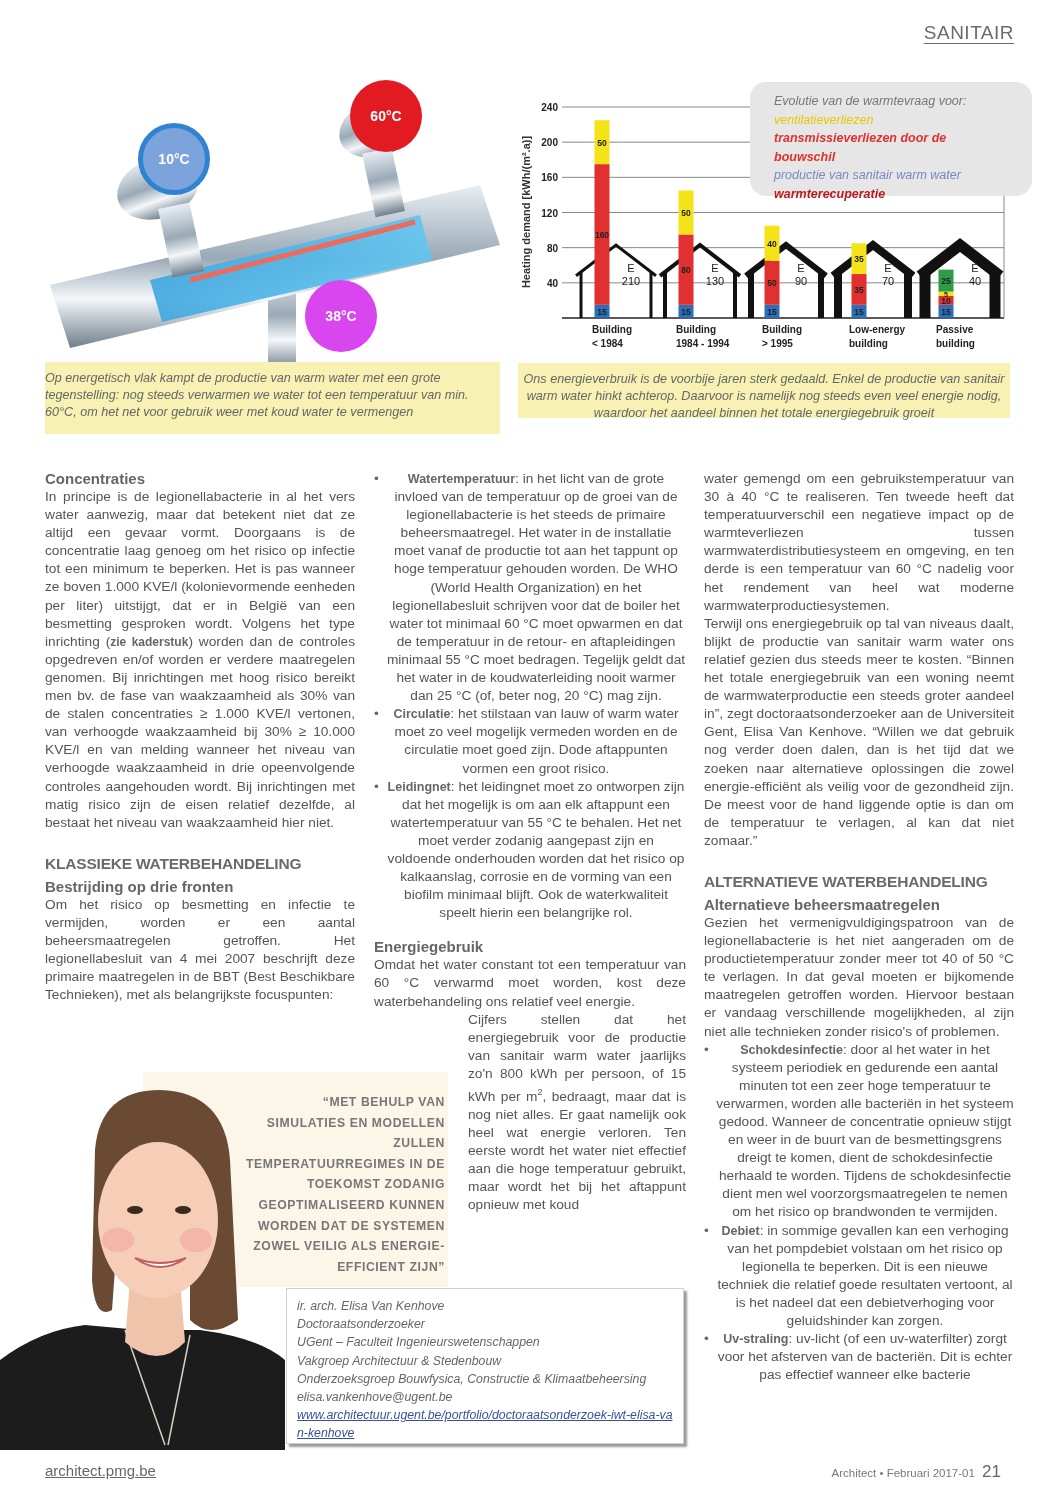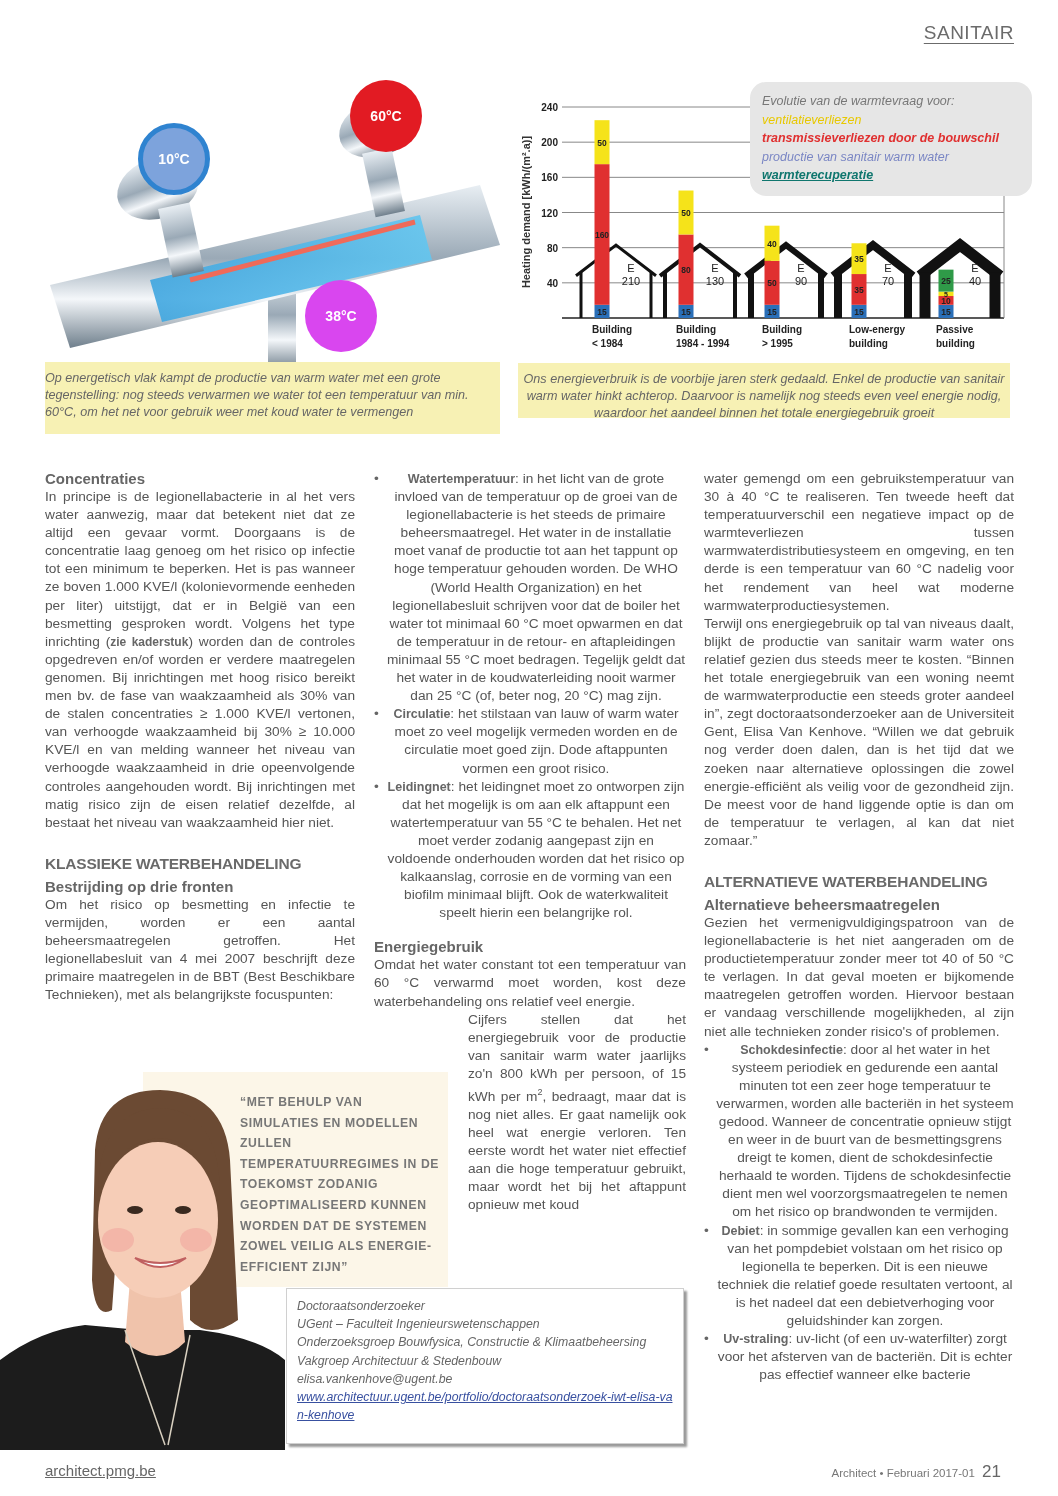--- a/index.html
+++ b/index.html
@@ -12,42 +12,42 @@
   
   .faucet { left: 40px; top: 80px; width: 470px; height: 290px; }
   .temp-badge { position: absolute; border-radius: 50%; color: #fff; font-weight: bold; font-size: 14px; display: flex; align-items: center; justify-content: center; font-family: "Liberation Sans", sans-serif; }
 
   .caption { background: #f7f1b4; font-style: italic; font-size: 12.6px; line-height: 17px; color: #666; padding: 8px 0; font-family: "Liberation Sans", sans-serif; }
   .cap-left { left: 45px; top: 362px; width: 455px; height: 72px; }
   .cap-right { left: 518px; top: 363px; width: 492px; height: 55px; text-align: center; }
 
   
   .chart { left: 518px; top: 82px; width: 520px; height: 278px; }
-  .legend-box { position: absolute; left: 232px; top: 0; width: 282px; height: 114px; background: #e6e6e6; border-radius: 16px; padding: 10px 12px; font-style: italic; font-size: 12.5px; line-height: 18.5px; font-family: "Liberation Sans", sans-serif; }
+  .legend-box { position: absolute; left: 232px; top: 0; width: 282px; height: 114px; background: #e6e6e6; border-radius: 16px; padding: 10px 24px; font-style: italic; font-size: 12.5px; line-height: 18.5px; font-family: "Liberation Sans", sans-serif; }
   .legend-box .l0 { color: #777; }
   .legend-box .l1 { color: #e8c800; font-weight: normal; }
   .legend-box .l2 { color: #e03030; font-weight: bold; }
   .legend-box .l3 { color: #7a86c4; font-weight: normal; }
-  .legend-box .l4 { color: #0f766e; font-weight: bold; text-decoration: underline; }
+  .legend-box .l4 { color: #b91c1c; font-weight: bold; }
 
   
   .col { font-size: 13.7px; line-height: 18.1px; color: #555; font-family: "Liberation Sans", sans-serif; text-align: justify; }
   .col p { margin: 0; }
   .h-sub { font-weight: bold; font-size: 15px; color: #666; line-height: 18px; }
   .h-sec { font-weight: bold; font-size: 15.5px; color: #6a6a6a; line-height: 20px; margin-top: 22px; margin-bottom: 4px; letter-spacing: -0.2px; }
   .bullet { text-align: center; padding-left: 12px; position: relative; }
   .bullet::before { content: "•"; position: absolute; left: 0; top: 0; color: #666; }
   .bullet b { color: #666; font-size: 12.5px; }
   .col1 { left: 45px; top: 470px; width: 310px; }
   .col2 { left: 374px; top: 470px; width: 312px; }
   .col3 { left: 704px; top: 470px; width: 310px; }
 
   
   .quote-bg { left: 143px; top: 1072px; width: 305px; height: 215px; background: #fcf6e8; }
-  .quote { left: 240px; top: 1092px; width: 205px; text-align: left; font-weight: bold; font-size: 12.2px; line-height: 20.6px; color: #777; letter-spacing: 0.6px; font-family: "Liberation Sans", sans-serif; }
+  .quote { left: 240px; top: 1092px; width: 205px; text-align: right; font-weight: bold; font-size: 12.2px; line-height: 20.6px; color: #777; letter-spacing: 0.6px; font-family: "Liberation Sans", sans-serif; }
   .portrait { left: 0; top: 1080px; width: 285px; height: 370px; }
 
   .contact { left: 286px; top: 1288px; width: 398px; height: 156px; background: #fff; border: 1px solid #d0d0d0; box-shadow: 3px 3px 2px #9a9a9a; padding: 8px 10px; font-style: italic; font-size: 12.3px; line-height: 18.2px; color: #666; font-family: "Liberation Sans", sans-serif; }
   .contact a { color: #3850a0; text-decoration: underline; }
 
   .footer-l { left: 45px; top: 1462px; font-size: 15px; color: #666; text-decoration: underline; font-family: "Liberation Sans", sans-serif; }
   .footer-r { right: 57px; top: 1462px; font-size: 11.5px; color: #777; font-family: "Liberation Sans", sans-serif; }
   .footer-r .pg { font-size: 17px; color: #666; margin-left: 4px; }
 </style>
 </head>
@@ -239,24 +239,25 @@
 
     <path d="M125,250 L165,365" stroke="#d8d0c0" stroke-width="1.5" fill="none"></path>
     <path d="M190,255 L168,365" stroke="#d8d0c0" stroke-width="1.5" fill="none"></path>
   </svg>
 </div>
 <div class="abs quote">
   <span style="text-transform:uppercase;">“Met behulp van simulaties en modellen zullen temperatuurregimes in de toekomst zodanig geoptimaliseerd kunnen worden dat de systemen zowel veilig als energie-efficient zijn”</span>
 </div>
 
 <div class="abs contact">
+  <div>ir. arch. Elisa Van Kenhove</div>
   <div>Doctoraatsonderzoeker</div>
   <div>UGent – Faculteit Ingenieurswetenschappen</div>
+  <div>Vakgroep Architectuur &amp; Stedenbouw</div>
   <div>Onderzoeksgroep Bouwfysica, Constructie &amp; Klimaatbeheersing</div>
-  <div>Vakgroep Architectuur &amp; Stedenbouw</div>
   <div>elisa.vankenhove@ugent.be</div>
   <a style="word-break:break-all;">www.architectuur.ugent.be/portfolio/doctoraatsonderzoek-iwt-elisa-van-kenhove</a>
 </div>
 
 <div class="abs footer-l">architect.pmg.be</div>
 <div class="abs footer-r">
   <span>Architect • Februari 2017-01</span>
   <span class="pg">21</span>
 </div>
 

